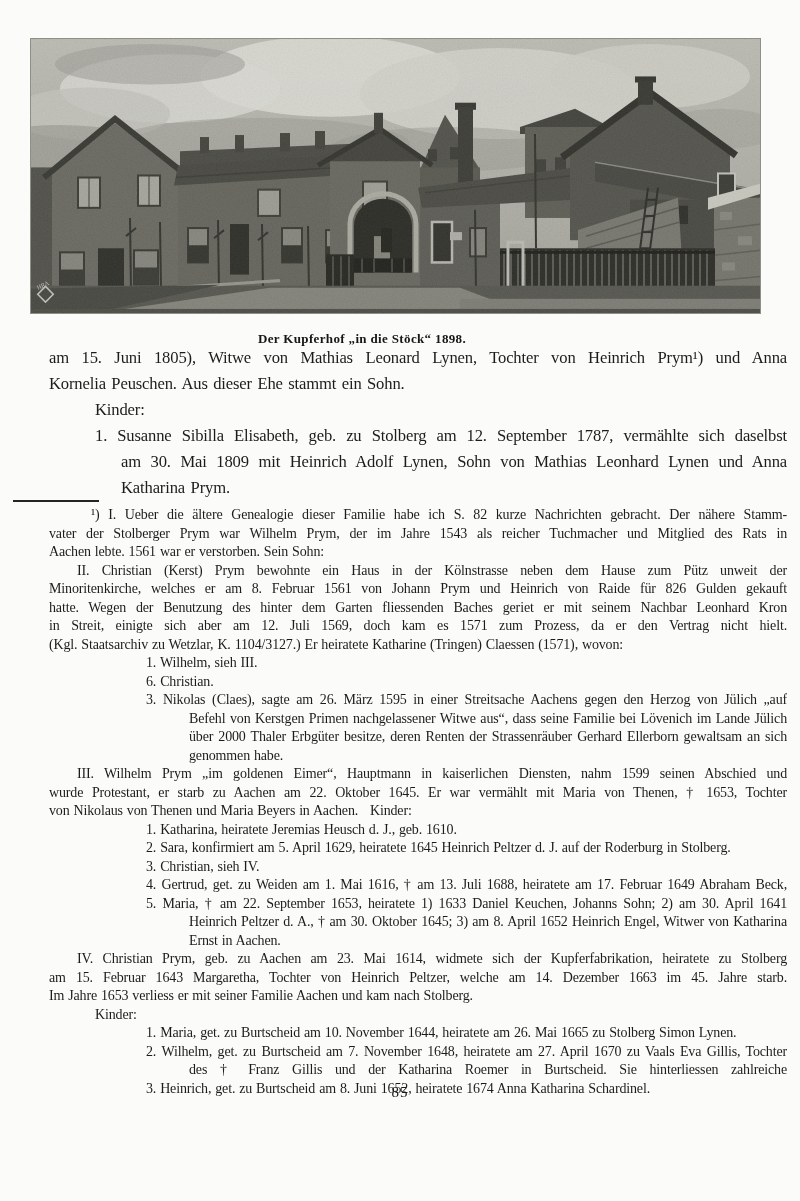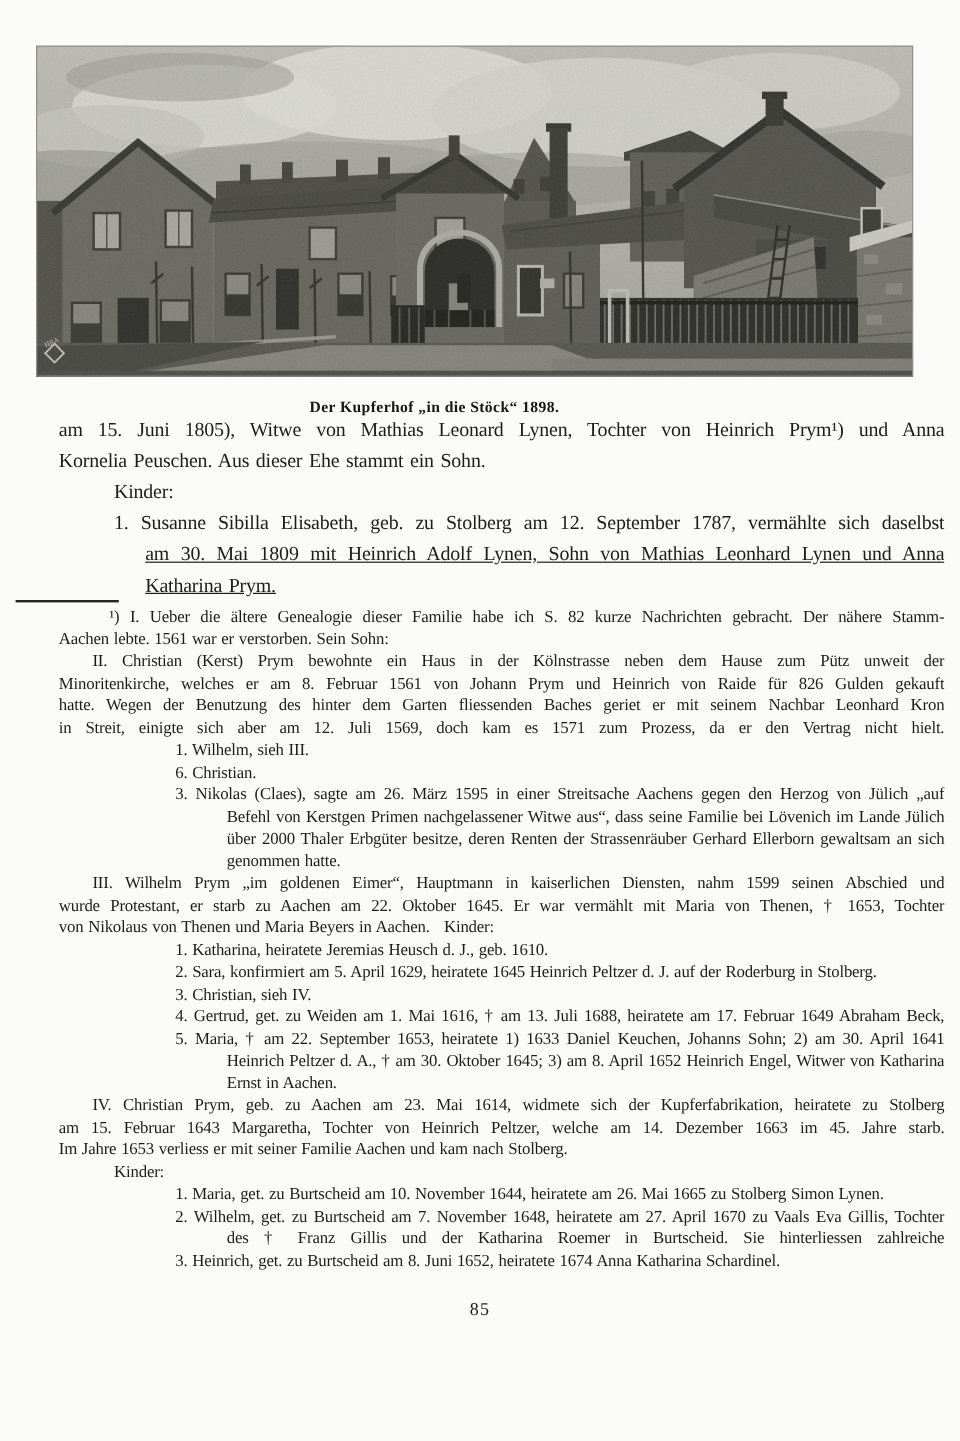--- a/index.html
+++ b/index.html
@@ -28,21 +28,21 @@
     position:absolute;left:13px;top:506px;width:774px;
     font-size:14px;line-height:18.5px;letter-spacing:-0.15px;
     word-spacing:0.6px;
   }
   .t-line{text-align:justify;text-align-last:justify;overflow:hidden;white-space:nowrap;margin-left:36px;}
   .main-text .t-line{height:26px;}
   .footnote .t-line{height:18.5px;}
   .t-end{text-align-last:left;white-space:normal;}
   .t-line{white-space:normal;}
   .ind-a{padding-left:46px;}
-  .ind-b{padding-left:72px;text-decoration:underline;}
+  .ind-b{padding-left:72px;}
   .f-ind1{padding-left:42px;}
   .f-ind2{padding-left:28px;}
   .f-k{padding-left:46px;}
   .f-li{padding-left:97px;}
   .f-lc{padding-left:140px;}
   .fn-rule{
     position:absolute;left:13px;top:500px;width:86px;height:0;
     border-top:2px solid #242424;
   }
   .pageno{
@@ -272,33 +272,35 @@
   <div class="t-line t-end ind-a">Kinder:</div>
   <div class="t-line ind-a">1. Susanne Sibilla Elisabeth, geb. zu Stolberg am 12. September 1787, vermählte sich daselbst</div>
   <div class="t-line ind-b">am 30. Mai 1809 mit Heinrich Adolf Lynen, Sohn von Mathias Leonhard Lynen und Anna</div>
   <div class="t-line t-end ind-b">Katharina Prym.</div>
 </div>
 
 <div class="fn-rule"></div>
 
 <div class="footnote">
   <div class="t-line f-ind1">¹) I. Ueber die ältere Genealogie dieser Familie habe ich S. 82 kurze Nachrichten gebracht.  Der nähere Stamm-</div>
+  <div class="t-line">vater der Stolberger Prym war Wilhelm Prym, der im Jahre 1543 als reicher Tuchmacher und Mitglied des Rats in</div>
   <div class="t-line t-end">Aachen lebte.  1561 war er verstorben.  Sein Sohn:</div>
 
   <div class="t-line f-ind2">II. Christian (Kerst) Prym bewohnte ein Haus in der Kölnstrasse neben dem Hause zum Pütz unweit der</div>
   <div class="t-line">Minoritenkirche, welches er am 8. Februar 1561 von Johann Prym und Heinrich von Raide für 826 Gulden gekauft</div>
   <div class="t-line">hatte.  Wegen der Benutzung des hinter dem Garten fliessenden Baches geriet er mit seinem Nachbar Leonhard Kron</div>
   <div class="t-line">in Streit, einigte sich aber am 12. Juli 1569, doch kam es 1571 zum Prozess, da er den Vertrag nicht hielt.</div>
+  <div class="t-line t-end">(Kgl. Staatsarchiv zu Wetzlar, K. 1104/3127.)  Er heiratete Katharine (Tringen) Claessen (1571), wovon:</div>
 
   <div class="t-line t-end f-li">1. Wilhelm, sieh III.</div>
   <div class="t-line t-end f-li">6. Christian.</div>
   <div class="t-line f-li">3. Nikolas (Claes), sagte am 26. März 1595 in einer Streitsache Aachens gegen den Herzog von Jülich „auf</div>
   <div class="t-line f-lc">Befehl von Kerstgen Primen nachgelassener Witwe aus“, dass seine Familie bei Lövenich im Lande Jülich für</div>
   <div class="t-line f-lc">über 2000 Thaler Erbgüter besitze, deren Renten der Strassenräuber Gerhard Ellerborn gewaltsam an sich</div>
-  <div class="t-line t-end f-lc">genommen hatte.</div>
+  <div class="t-line t-end f-lc">genommen habe.</div>
 
   <div class="t-line f-ind2">III. Wilhelm Prym „im goldenen Eimer“, Hauptmann in kaiserlichen Diensten, nahm 1599 seinen Abschied und</div>
   <div class="t-line">wurde Protestant, er starb zu Aachen am 22. Oktober 1645. Er war vermählt mit Maria von Thenen, † 1653, Tochter</div>
   <div class="t-line t-end">von Nikolaus von Thenen und Maria Beyers in Aachen.&nbsp;&nbsp;&nbsp;Kinder:</div>
 
   <div class="t-line t-end f-li">1. Katharina, heiratete Jeremias Heusch d. J., geb. 1610.</div>
   <div class="t-line t-end f-li">2. Sara, konfirmiert am 5. April 1629, heiratete 1645 Heinrich Peltzer d. J. auf der Roderburg in Stolberg.</div>
   <div class="t-line t-end f-li">3. Christian, sieh IV.</div>
   <div class="t-line f-li">4. Gertrud, get. zu Weiden am 1. Mai 1616, † am 13. Juli 1688, heiratete am 17. Februar 1649 Abraham Beck,</div>
   <div class="t-line f-li">5. Maria, † am 22. September 1653, heiratete 1) 1633 Daniel Keuchen, Johanns Sohn; 2) am 30. April 1641</div>

